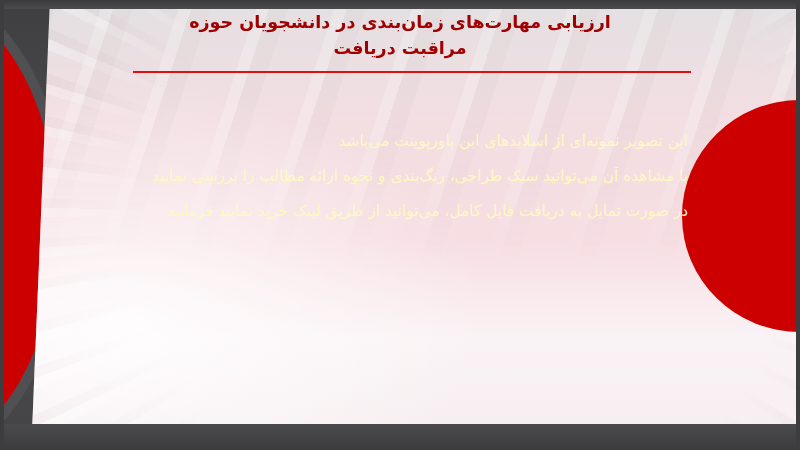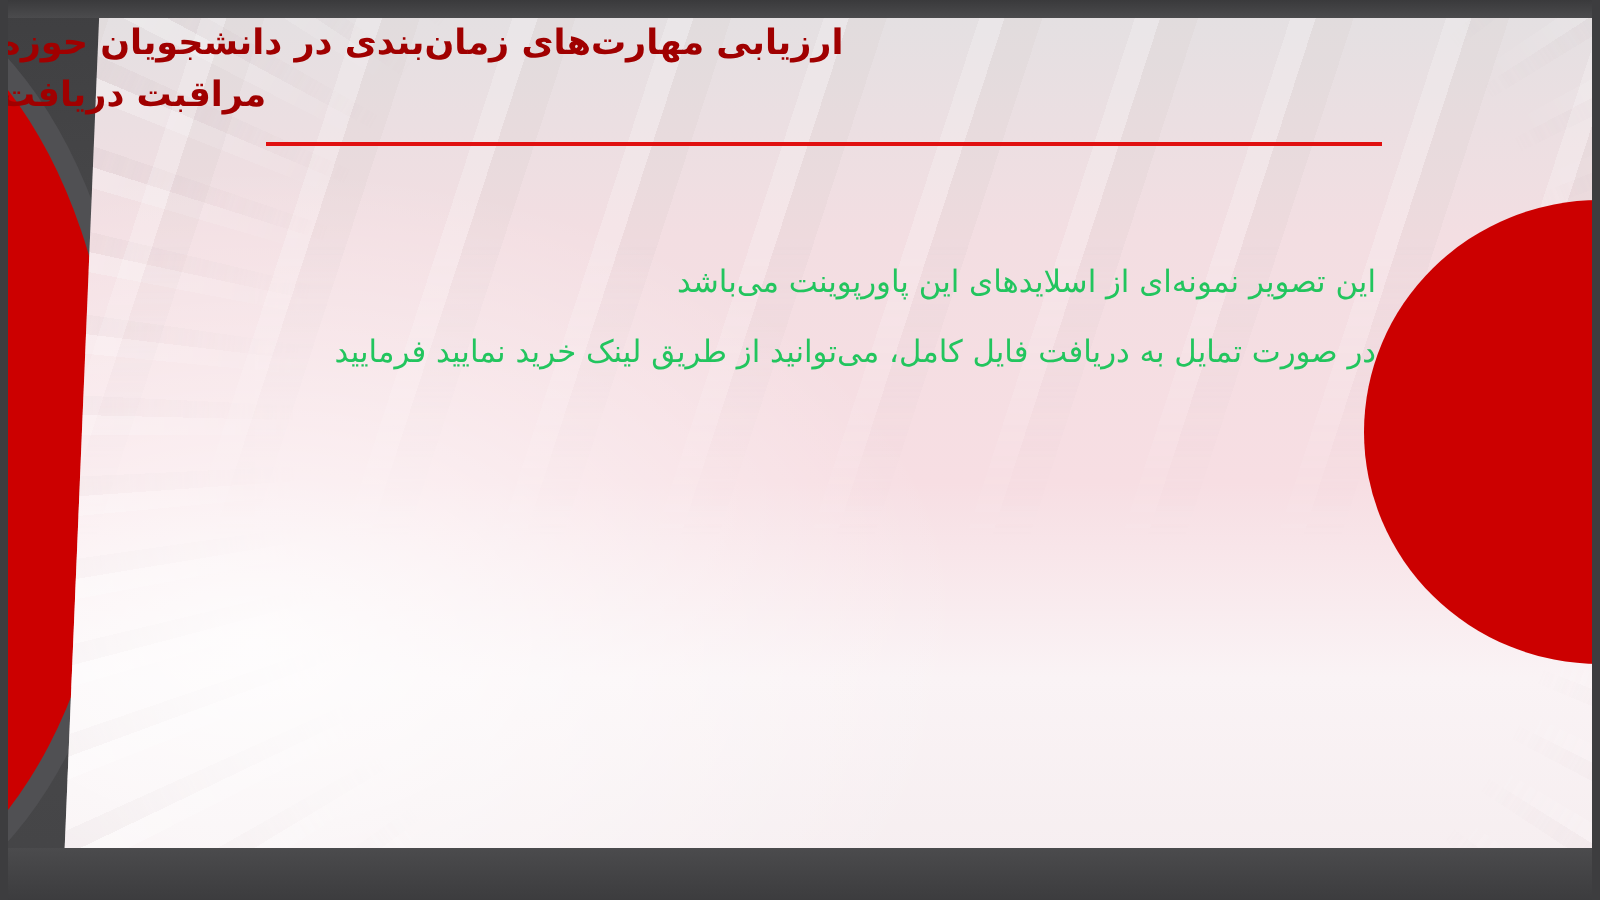--- a/index.html
+++ b/index.html
@@ -131,21 +131,21 @@
     border-radius: 50%;
     background: #cc0000;
   }
 
   
   .title-block {
     position: absolute;
     left: 0;
     right: 0;
     top: 9px;
-    text-align: left;
+    text-align: center;
     z-index: 5;
   }
   .title-line {
     color: #a00000;
     font-size: 17.5px;
     font-weight: bold;
     line-height: 26px;
     letter-spacing: 0px;
     direction: rtl;
     white-space: nowrap;
@@ -164,21 +164,21 @@
   .body-block {
     position: absolute;
     right: 112px;
     top: 124px;
     width: 586px;
     text-align: right;
     direction: rtl;
     z-index: 6;
   }
   .body-line {
-    color: #22c55e;
+    color: #fef9c3;
     font-size: 15.4px;
     line-height: 35px;
     white-space: nowrap;
     direction: rtl;
   }
 
   
   .band-top {
     position: absolute;
     left: 0; top: 0;
@@ -226,20 +226,21 @@
   </div>
 
   <div class="title-block">
     <div class="title-line">ارزیابی مهارت‌های زمان‌بندی در دانشجویان حوزه</div>
     <div class="title-line">مراقبت دریافت</div>
   </div>
   <div class="title-rule"></div>
 
   <div class="body-block">
     <div class="body-line">این تصویر نمونه‌ای از اسلایدهای این پاورپوینت می‌باشد</div>
+    <div class="body-line">با مشاهده آن می‌توانید سبک طراحی، رنگ‌بندی و نحوه ارائه مطالب را بررسی نمایید</div>
     <div class="body-line">در صورت تمایل به دریافت فایل کامل، می‌توانید از طریق لینک خرید نمایید فرمایید</div>
   </div>
 
   <div class="band-top"></div>
   <div class="band-bottom"></div>
   <div class="band-left"></div>
   <div class="band-right"></div>
 
 </div>
 

